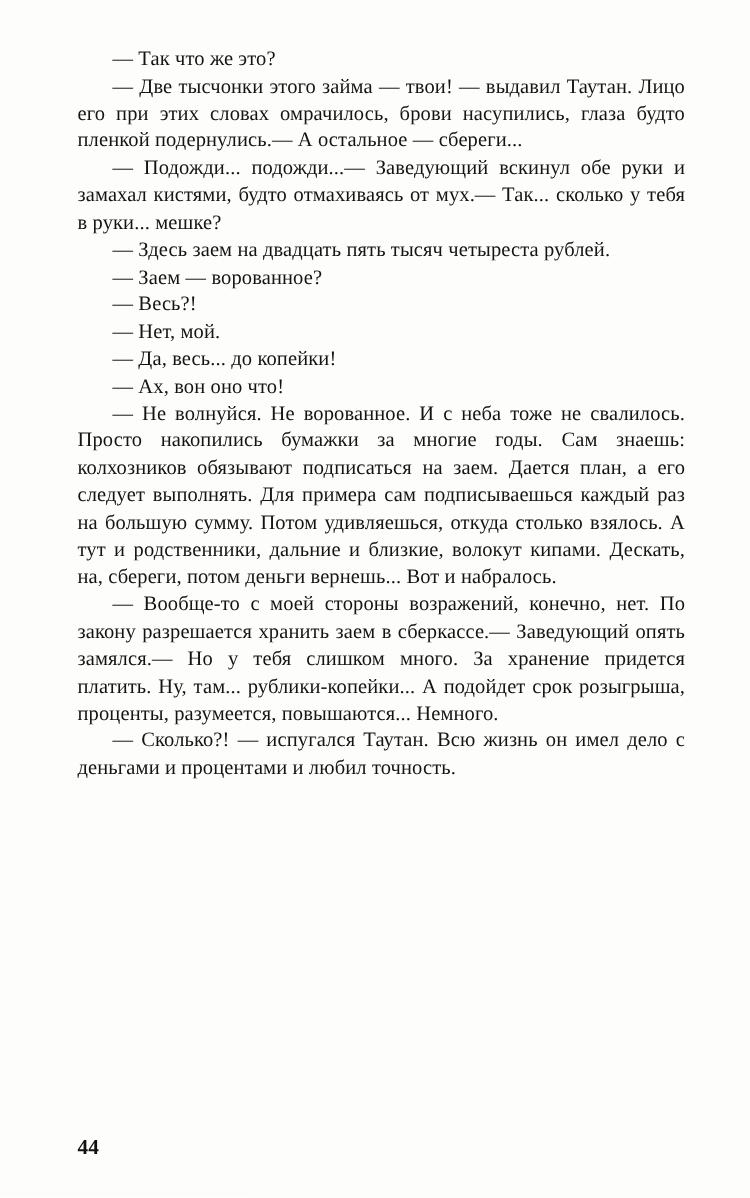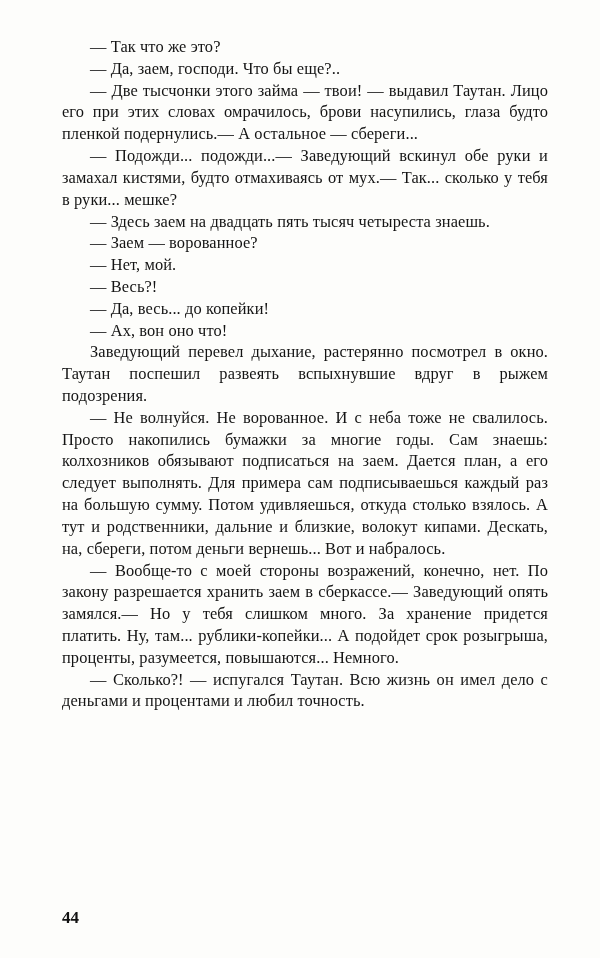--- a/index.html
+++ b/index.html
@@ -50,28 +50,26 @@
   .last-line-full > :last-child {
     display: block;
   }
 </style>
 </head>
 <body>
 
 <div class="page">
   <div class="text-block">
     <p class="para dash">— Так что же это?</p>
-    <p class="para dash">— Да, заем, господи. Что бы еще?..</p>
     <p class="para dash">— Две тысчонки этого займа — твои! — выдавил Таутан. Лицо его при этих словах омрачилось, брови насупились, глаза будто пленкой подернулись.— А остальное — сбереги...</p>
     <p class="para dash">— Подожди... подожди...— Заведующий вскинул обе руки и замахал кистями, будто отмахиваясь от мух.— Так... сколько у тебя в руки... мешке?</p>
-    <p class="para dash">— Здесь заем на двадцать пять тысяч четыреста знаешь.</p>
+    <p class="para dash">— Здесь заем на двадцать пять тысяч четыреста рублей.</p>
     <p class="para dash">— Заем — ворованное?</p>
+    <p class="para dash">— Весь?!</p>
     <p class="para dash">— Нет, мой.</p>
-    <p class="para dash">— Весь?!</p>
     <p class="para dash">— Да, весь... до копейки!</p>
     <p class="para dash">— Ах, вон оно что!</p>
-    <p class="para">Заведующий перевел дыхание, растерянно посмотрел в окно. Таутан поспешил развеять вспыхнувшие вдруг в рыжем подозрения.</p>
     <p class="para dash">— Не волнуйся. Не ворованное. И с неба тоже не свалилось. Просто накопились бумажки за многие годы. Сам знаешь: колхозников обязывают подписаться на заем. Дается план, а его следует выполнять. Для примера сам подписываешься каждый раз на большую сумму. Потом удивляешься, откуда столько взялось. А тут и родственники, дальние и близкие, волокут кипами. Дескать, на, сбереги, потом деньги вернешь... Вот и набралось.</p>
     <p class="para dash">— Вообще-то с моей стороны возражений, конечно, нет. По закону разрешается хранить заем в сберкассе.— Заведующий опять замялся.— Но у тебя слишком много. За хранение придется платить. Ну, там... рублики-копейки... А подойдет срок розыгрыша, проценты, разумеется, повышаются... Немного.</p>
     <p class="para dash">— Сколько?! — испугался Таутан. Всю жизнь он имел дело с деньгами и процентами и любил точность.</p>
   </div>
   <div class="page-number">44</div>
 </div>
 
 </body></html>

